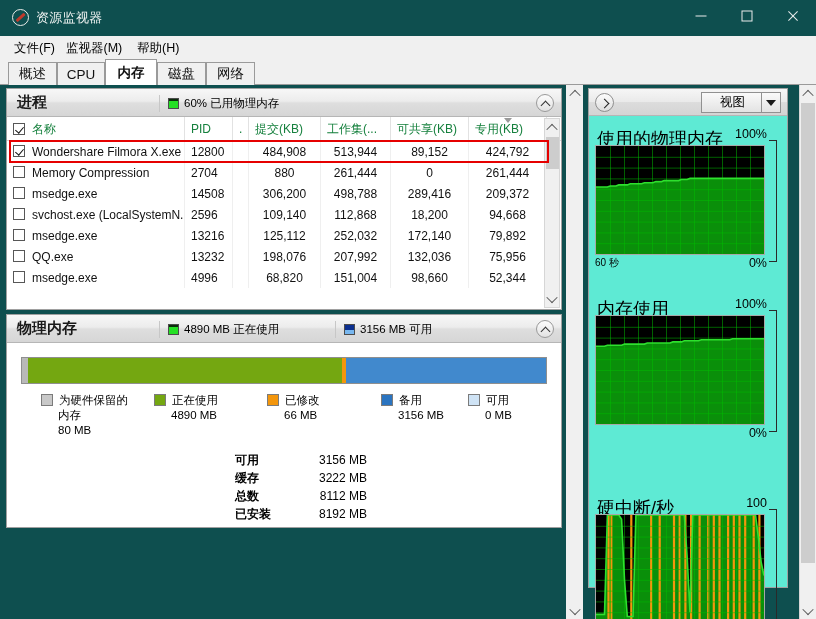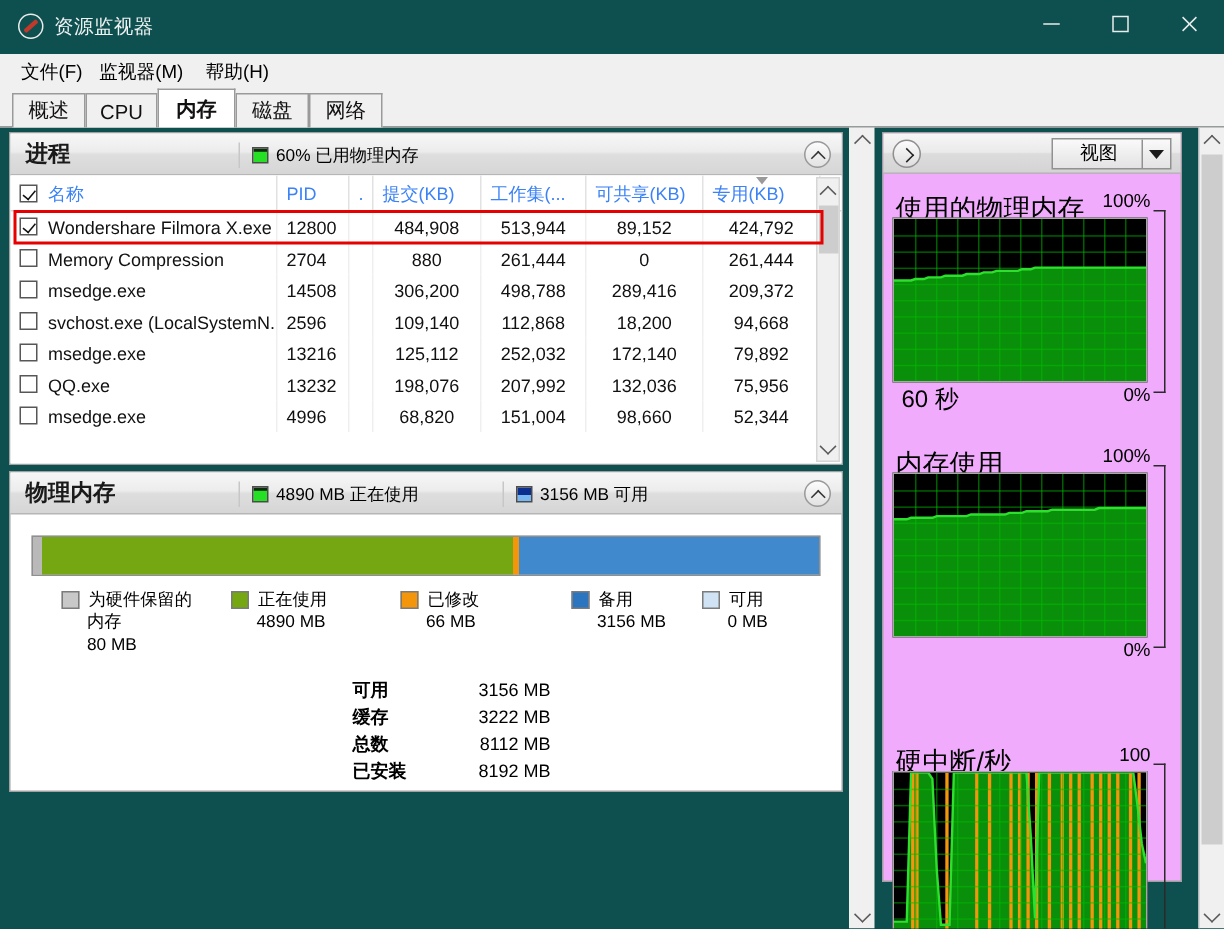--- a/index.html
+++ b/index.html
@@ -57,21 +57,21 @@
 
   .swatch { width:11px; height:11px; border:1px solid #4c4c4c; display:inline-block; }
   .sw-green  { background:linear-gradient(to bottom,#0b2d0b 0%,#0b2d0b 22%,#25e025 23%,#25e025 100%); }
   .sw-blue   { background:linear-gradient(to bottom,#0b2f8f 0%,#0b2f8f 55%,#78b7ef 56%,#78b7ef 100%); }
 
   
   .pnl-proc { top:0; height:222px; }
   .tbl { position:absolute; left:0; top:28px; width:554px; height:192px; background:#fff; }
   .hdr-row { position:relative; height:24px; background:#fff; border-bottom:1px solid #d6d6d6; }
   .hc { position:absolute; top:0; height:24px; border-right:1px solid #e2e2e2;
-        display:flex; align-items:center; font-size:12px; color:#3b82f6; }
+        display:flex; align-items:center; font-size:12px; color:#15803d; }
   .hc span { padding:0 6px; }
   .hc.r { justify-content:flex-start; }
   .sort-caret { position:absolute; top:1px; width:9px; height:5px; }
   .sort-caret::after{content:"";position:absolute;left:0;top:0;border-left:4.5px solid transparent;
         border-right:4.5px solid transparent;border-top:5px solid #9a9a9a;}
   .row { position:relative; height:21px; font-size:12px; color:#111; }
   .row .c { position:absolute; top:0; height:21px; display:flex; align-items:center;
             border-right:1px solid #efefef; }
   .row .c span { padding:0 6px; }
   .row .c.r { justify-content:center; }
@@ -101,21 +101,21 @@
   .sbar .ar { position:absolute; left:0; width:100%; height:17px; display:flex;
               align-items:center; justify-content:center; }
   .ar::after { content:""; width:7px; height:7px; border-left:1.7px solid #5a5a5a;
                border-top:1.7px solid #5a5a5a; }
   .ar.up::after { transform:rotate(45deg) translate(1px,1px); }
   .ar.dn::after { transform:rotate(-135deg) translate(1px,1px); }
   .thumb { position:absolute; left:1px; background:#cdcdcd; }
 
   
   .rightcol { position:absolute; left:588px; top:88px; width:200px; height:500px;
-              background:#f0abfc; border:1px solid #a0a0a0; }
+              background:#5eead4; border:1px solid #a0a0a0; }
   .rtop { position:relative; height:27px;
       background:linear-gradient(to bottom,#f6f6f6 0%,#eaeaea 48%,#dcdcdc 52%,#d4d4d4 100%);
       border-bottom:1px solid #b6b6b6; }
   .collapse-btn { position:absolute; left:6px; top:4px; width:19px; height:19px; border-radius:50%;
       border:1px solid #8f8f8f; background:linear-gradient(to bottom,#fcfcfc,#dedede); }
   .collapse-btn::after{content:"";position:absolute;left:5px;top:5.5px;width:6px;height:6px;
       border-right:1.8px solid #222;border-top:1.8px solid #222;transform:rotate(45deg);}
   .viewbtn { position:absolute; right:6px; top:3px; height:21px; display:flex;
       border:1px solid #919191; background:linear-gradient(to bottom,#fafafa,#e3e3e3); }
   .viewbtn .vt { padding:0 16px 0 18px; display:flex; align-items:center; font-size:12.5px; }
@@ -123,21 +123,21 @@
       justify-content:center; }
   .vd::after{content:"";border-left:5px solid transparent;border-right:5px solid transparent;
       border-top:6px solid #1a1a1a;}
 
   .gcard { position:absolute; left:6px; width:186px; }
   .glabel { position:relative; height:19px; }
   .glabel .gname { position:absolute; left:2px; top:1px; font-size:18px; }
   .glabel .gmax  { position:absolute; right:14px; top:1px; font-size:12.5px; }
   .gplot { position:relative; height:0; border:1px solid #a8a8a8; background:#000; overflow:hidden; }
   .gfoot { position:relative; height:19px; }
-  .gfoot .gleft { position:absolute; left:6px; top:1px; font-size:16px; }
+  .gfoot .gleft { position:absolute; left:0; top:1px; font-size:10px; }
   .gfoot .gmin  { position:absolute; right:14px; top:1px; font-size:12.5px; }
   .brk { position:absolute; right:4px; width:8px; border:1px solid #2a2a2a; border-left:none; }
   svg.series { position:absolute; left:0; top:0; }
 
   .outer-sb { position:absolute; right:0; top:85px; width:17px; height:534px; background:#f0f0f0;
               border-left:1px solid #d6d6d6;}
   .mid-sb { position:absolute; left:566px; top:85px; width:17px; height:534px; background:#f0f0f0; }
 </style>
 </head>
 <body>

